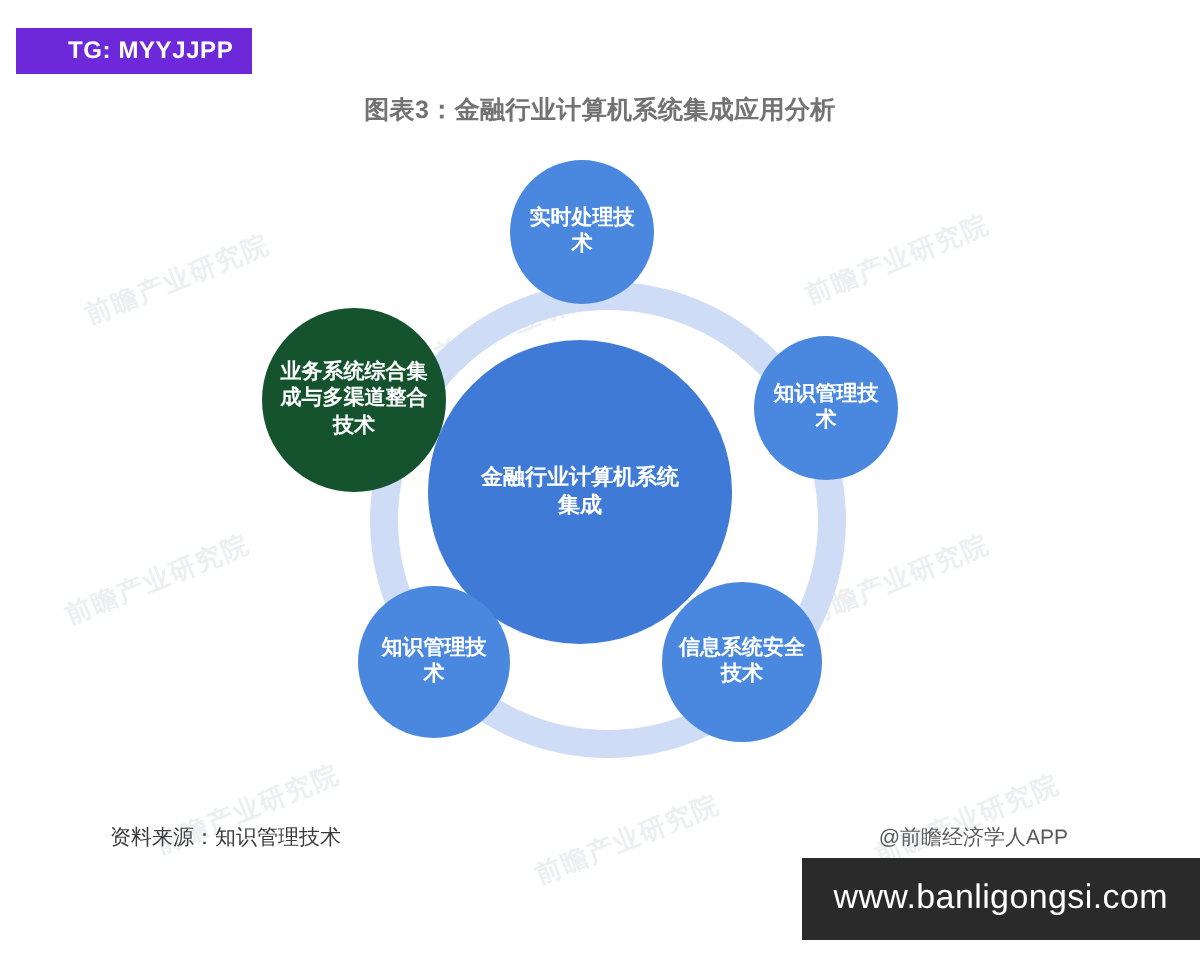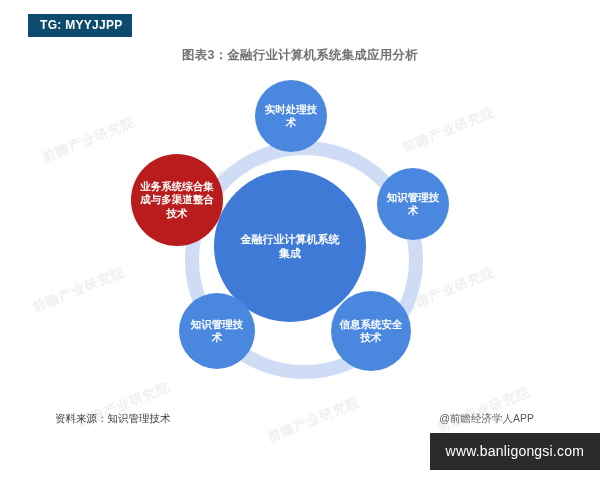--- a/index.html
+++ b/index.html
@@ -16,40 +16,40 @@
   }
   .stage {
     position: absolute;
     left: 0; top: 0;
     width: 600px; height: 480px;
   }
 
   
   .tg-badge {
     position: absolute;
-    left: 28px;
+    left: 8px;
     top: 14px;
-    background: #0c4a6e;
+    background: #6d28d9;
     color: #ffffff;
     font-size: 12px;
     font-weight: bold;
-    padding: 4px 9px 5px 12px;
+    padding: 4px 9px 5px 26px;
     letter-spacing: 0.3px;
     z-index: 40;
     font-family: "Liberation Sans", sans-serif;
   }
 
   
   .site-badge {
     position: absolute;
     right: 0px;
     bottom: 10px;
     background: #2a2a2a;
     color: #ffffff;
-    font-size: 14px;
+    font-size: 17px;
     padding: 10px 16px 11px 16px;
     z-index: 40;
     letter-spacing: 0.2px;
   }
 
   .chart-title {
     position: absolute;
     left: 0;
     right: 0;
     top: 47px;
@@ -120,21 +120,21 @@
 
   .node-sat {
     background: #4a88e0;
     font-size: 10.5px;
     font-weight: bold;
     padding: 0 8px;
   }
 
   .node-top      { left: 140px; top: 2px;   width: 72px;  height: 72px; }
   .node-right    { left: 262px; top: 90px;  width: 72px;  height: 72px; }
-  .node-left     { left: 16px;  top: 76px;  width: 92px;  height: 92px; background: #b91c1c; }
+  .node-left     { left: 16px;  top: 76px;  width: 92px;  height: 92px; background: #14532d; }
   .node-bottomleft  { left: 64px;  top: 215px; width: 76px;  height: 76px; }
   .node-bottomright { left: 216px; top: 213px; width: 80px;  height: 80px; }
 
   
   .wm {
     position: absolute;
     color: rgba(120,130,150,0.13);
     font-size: 13px;
     font-weight: bold;
     white-space: nowrap;

